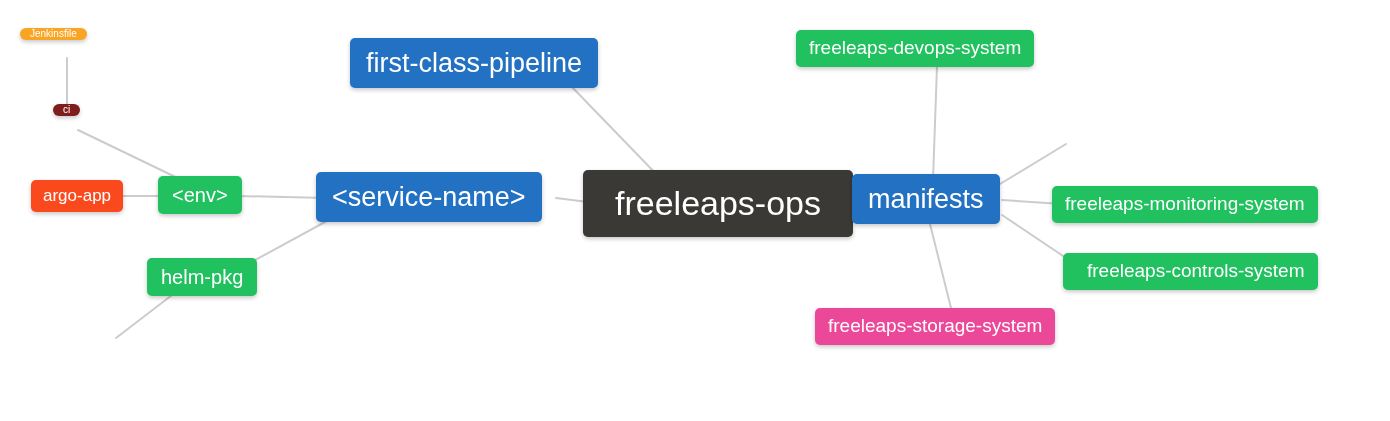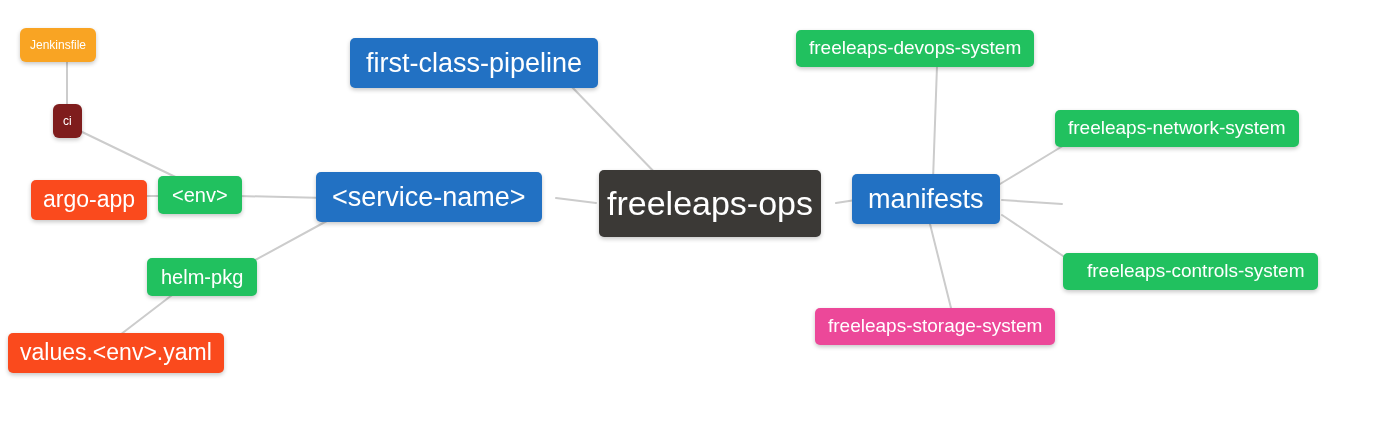--- a/index.html
+++ b/index.html
@@ -17,26 +17,26 @@
     position:absolute;
     color:#ffffff;
     white-space:nowrap;
     border-radius:5px;
     line-height:1.2;
     box-shadow:0 2px 4px rgba(0,0,0,0.22);
     cursor:pointer;
     user-select:none;
   }
   
-  .s1{font-size:34px;padding:13px 8px;margin-left:16px;}
+  .s1{font-size:34px;padding:13px 32px;}
   .s2{font-size:27px;padding:9px 16px;}
   .s3{font-size:20px;padding:7px 14px;}
   .s4{font-size:19px;padding:7px 13px;}
-  .s5{font-size:23px;padding:6px 12px;}
-  .s6{font-size:12px;padding:10px 10px;border-radius:6px;}
+  .s5{font-size:17px;padding:6px 12px;}
+  .s6{font-size:10px;padding:0 10px;border-radius:6px;}
   
   .pos-jenkinsfile{left:20px;top:28px;}
   .pos-ci{left:53px;top:104px;}
   .pos-argo-app{left:31px;top:180px;}
   .pos-env{left:158px;top:176px;}
   .pos-helm-pkg{left:147px;top:258px;}
   .pos-values{left:8px;top:333px;}
   .pos-fcp{left:314px;top:38px;margin-left:36px;}
   .pos-service-name{left:316px;top:172px;}
   .pos-ops{left:583px;top:170px;}
@@ -72,32 +72,31 @@
   <div class="node s6 pos-jenkinsfile" style="background: rgb(249, 164, 35);">Jenkinsfile</div>
 
   <div class="node s6 pos-ci" style="background: #7f1d1d;">ci</div>
 
   <div class="node s5 pos-argo-app" style="background: rgb(250, 74, 29);">argo-app</div>
 
   <div class="node s3 pos-env" style="background: rgb(33, 193, 95);">&lt;env&gt;</div>
 
   <div class="node s3 pos-helm-pkg" style="background: rgb(33, 193, 95); text-align: center;">helm-pkg</div>
 
-  <div class="node s5 pos-values" style="background: rgb(250, 74, 29);">values.&lt;env&gt;.yaml</div>
 
   <div class="node s2 pos-fcp" style="background: rgb(34, 113, 195);">first-class-pipeline</div>
 
   <div class="node s2 pos-service-name" style="background: rgb(34, 113, 195);">&lt;service-name&gt;</div>
 
   <div class="node s1 pos-ops" style="background: rgb(59, 57, 54);">freeleaps-ops</div>
 
   <div class="node s2 pos-manifests" style="background: rgb(34, 113, 195);">manifests</div>
 
   <div class="node s4 pos-devops" style="background: rgb(33, 193, 95);">freeleaps-devops-system</div>
 
-  <div class="node s4 pos-network" style="background: rgb(33, 193, 95);">freeleaps-network-system</div>
 
+  <div class="node s4 pos-monitoring" style="background: rgb(33, 193, 95);">freeleaps-monitoring-system</div>
 
   <div class="node s4 pos-controls" style="background: rgb(33, 193, 95);">freeleaps-controls-system</div>
 
   <div class="node s4 pos-storage" style="background: #ec4899;">freeleaps-storage-system</div>
 
 </div>
 
 </body></html>

